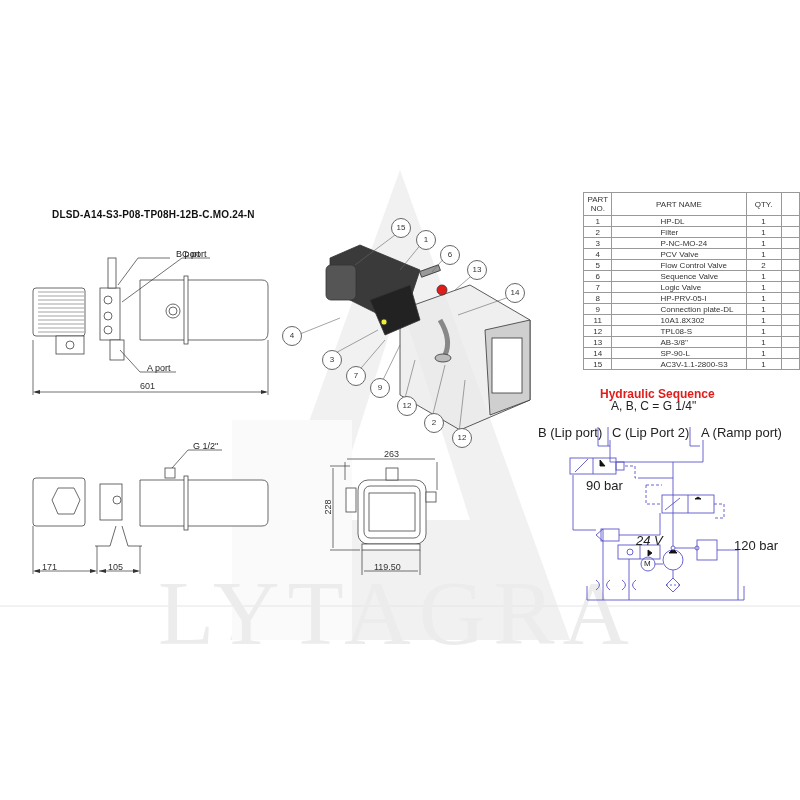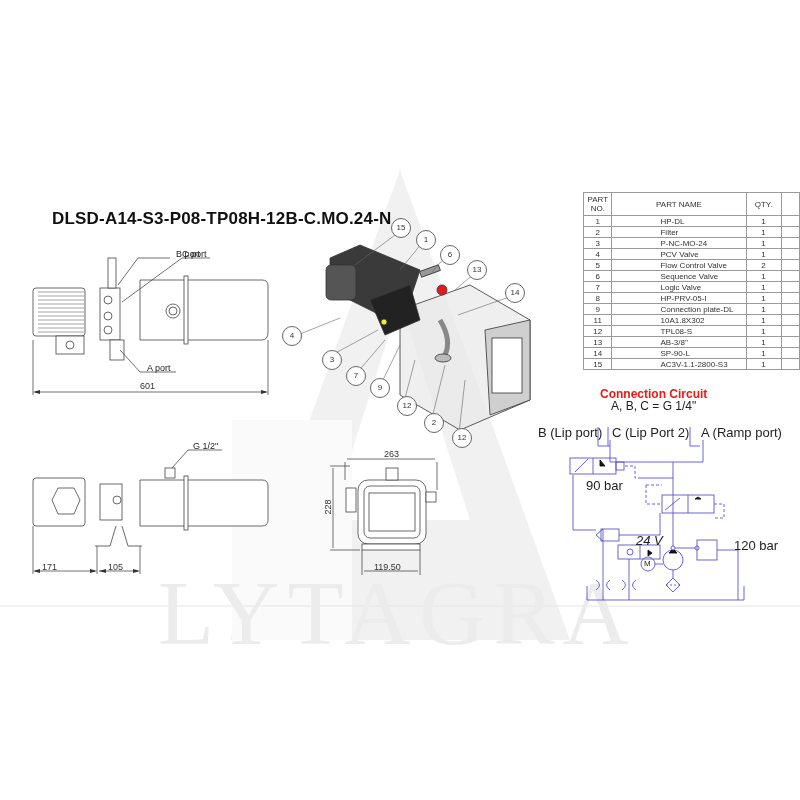--- a/index.html
+++ b/index.html
@@ -1,19 +1,19 @@
 <!DOCTYPE html>
 <html><head>
 <meta charset="utf-8">
 <style>
   html,body{margin:0;padding:0;background:#fff;}
   body{width:800px;height:800px;position:relative;overflow:hidden;font-family:"Liberation Sans",sans-serif;color:#222;}
   .abs{position:absolute;}
   svg{position:absolute;left:0;top:0;}
-  .title{left:52px;top:209px;font-size:17px;font-weight:bold;letter-spacing:0.2px;color:#111;white-space:nowrap;}
+  .title{left:52px;top:209px;font-size:10px;font-weight:bold;letter-spacing:0.2px;color:#111;white-space:nowrap;}
   .lbl{font-size:9px;color:#222;white-space:nowrap;}
   .dim{font-size:9px;color:#333;white-space:nowrap;}
   table.parts{position:absolute;left:583px;top:192px;border-collapse:collapse;font-size:8px;color:#333;}
   table.parts td, table.parts th{border:1px solid #999;padding:0 3px;height:10px;line-height:9px;font-weight:normal;}
   table.parts th{height:22px;line-height:9px;text-align:center;}
   table.parts td.no{width:22px;text-align:center;}
   table.parts td.nm{width:104px;text-align:left;padding-left:48px;}
   table.parts td.qt{width:34px;text-align:center;}
   table.parts td.ex{width:18px;}
   table.parts th.ex{width:18px;}
@@ -278,21 +278,21 @@
       </tr>
     <tr>
         <td class="no">15</td>
         <td class="nm">AC3V-1.1-2800-S3</td>
         <td class="qt">1</td>
         <td class="ex"></td>
       </tr>
   </tbody>
 </table>
 
-<div class="abs hc-title">Connection Circuit</div>
+<div class="abs hc-title">Hydraulic Sequence</div>
 <div class="abs hc-sub">A, B, C = G 1/4"</div>
 <div class="abs hc-lbl" style="left:538px;top:425px;">B (Lip port)</div>
 <div class="abs hc-lbl" style="left:612px;top:425px;">C (Lip Port 2)</div>
 <div class="abs hc-lbl" style="left:669px;top:425px;margin-left:32px;">A (Ramp port)</div>
 
 <svg width="800" height="800">
   <g stroke="#5a55c8" stroke-width="0.9" fill="none">
 
     <path d="M598,427 L598,446 L610,446"></path>
     <path d="M608,427 L608,446"></path>

